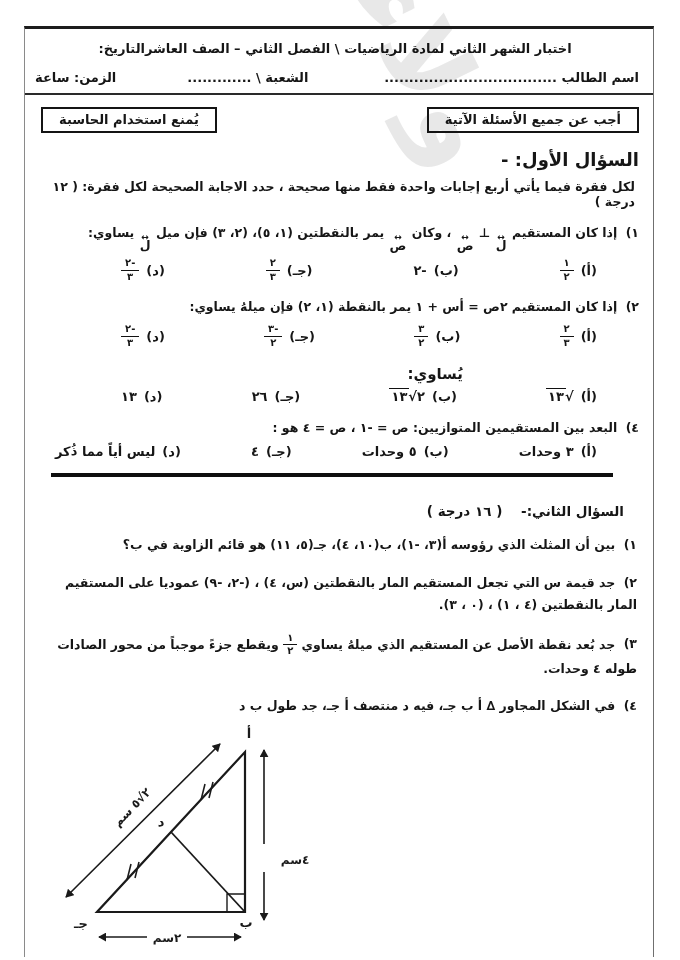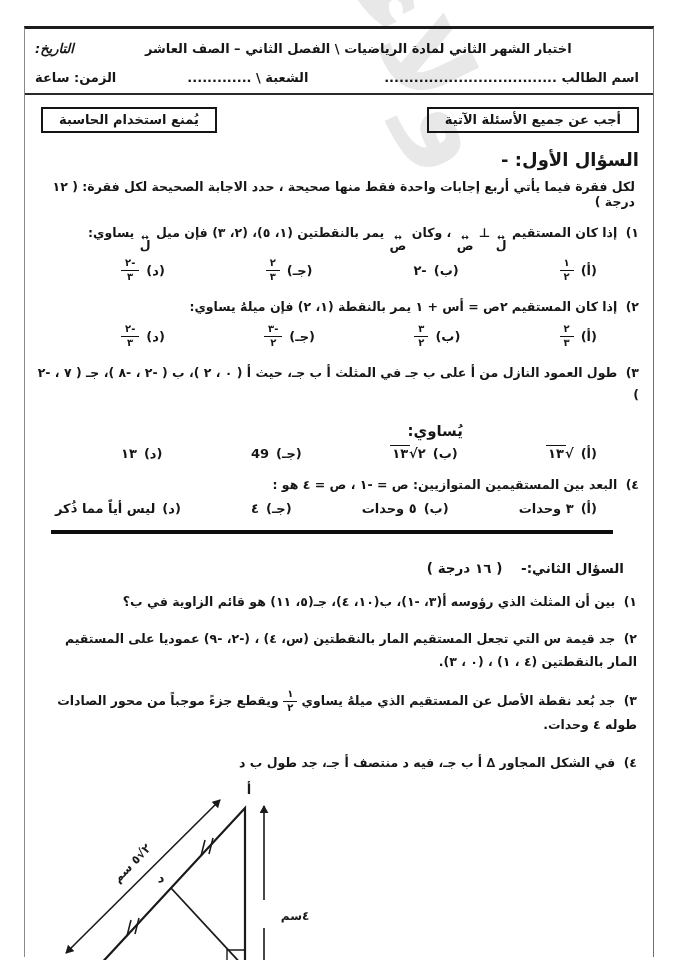--- a/index.html
+++ b/index.html
@@ -7,21 +7,21 @@
         font-family:"DejaVu Sans",sans-serif;font-weight:bold;color:#161616;direction:rtl;}
   .watermark{position:absolute;top:130px;right:150px;font-size:108px;color:#8f8f8f;opacity:.20;
              transform:rotate(64deg);transform-origin:top right;white-space:nowrap;z-index:0;
              font-family:"DejaVu Sans",sans-serif;}
   .sheet{position:relative;z-index:1;margin:26px 26px 0 24px;border-top:3px solid #1c1c1c;
          border-left:1px solid #8a8a8a;border-right:1px solid #6f6f6f;height:931px;box-sizing:border-box;}
   
   .hdr{padding:12px 14px 8px 10px;border-bottom:2px solid #2a2a2a;}
   .hrow{display:flex;align-items:baseline;font-size:13px;}
   .hrow1 .htitle{flex:1;text-align:left;padding-right:60px;}
-  .hrow1 .hdate{width:110px;text-align:left;font-style:italic;}
+  .hrow1 .hdate{width:110px;text-align:right;}
   .hrow2{margin-top:14px;}
   .hrow2 .hname{flex:1.4;}
   .hrow2 .hsec{flex:1;text-align:center;}
   .hrow2 .htime{width:110px;text-align:left;}
   
   .banners{display:flex;justify-content:space-between;margin:12px 14px 0 16px;}
   .bbox{border:2px solid #141414;padding:3px 16px 4px;font-size:13px;}
   
   .shead{margin:16px 14px 0 0;font-size:18px;}
   .intro{margin:9px 18px 0 12px;font-size:12.5px;}
@@ -164,45 +164,41 @@
       </span>
       <span class="opt">
         <span>(د)</span>
         <span class="frac">
             <span class="fnum">-٢</span>
             <span class="fden">٣</span>
           </span>
       </span>
     </div>
 
-    <div class="qline">
-      <span class="qnum">٣)</span>
-      <span>طول العمود النازل من أ على ب جـ في المثلث أ ب جـ، حيث أ ( ٠ ، ٢ )، ب ( -٢ ، -٨ )، جـ ( ٧ ، -٢ )</span>
-    </div>
     <div class="ysawi">يُساوي:</div>
     <div class="opts">
       <span class="opt">
         <span>(أ)</span>
         <span class="sqrt">
             <span></span>
             <span class="rsign">√</span>
             <span class="rcand">١٣</span>
           </span>
       </span>
       <span class="opt">
         <span>(ب)</span>
         <span class="sqrt">
             <span>٢</span>
             <span class="rsign">√</span>
             <span class="rcand">١٣</span>
           </span>
       </span>
       <span class="opt">
         <span>(جـ)</span>
-        <span>49</span>
+        <span>٢٦</span>
       </span>
       <span class="opt">
         <span>(د)</span>
         <span>١٣</span>
       </span>
     </div>
 
     <div class="qline">
       <span class="qnum">٤)</span>
       <span>البعد بين المستقيمين المتوازيين: ص = -١ ، ص = ٤ هو :</span>

